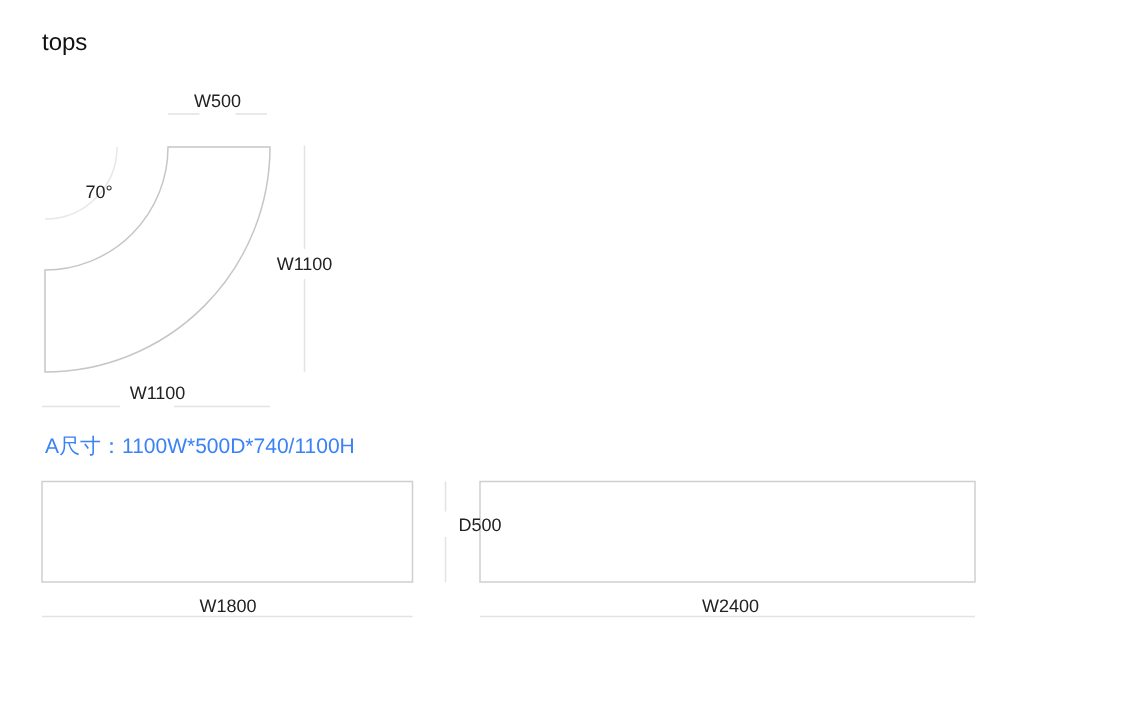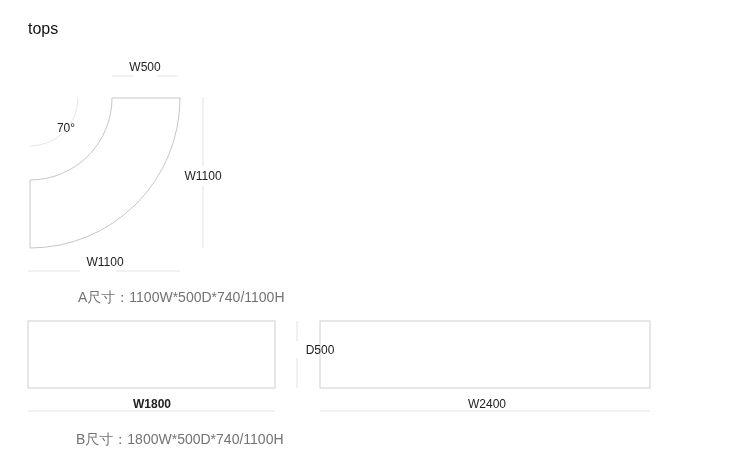--- a/index.html
+++ b/index.html
@@ -55,23 +55,22 @@
     font-size: 12px;
     line-height: 14px;
     color: #222222;
     white-space: nowrap;
     text-align: right;
   }
   .spec-text {
     position: absolute;
     font-size: 14px;
     line-height: 17px;
-    color: #737373;
+    color: #3b82f6;
     white-space: nowrap;
-    margin-left: 48px;
   }
 </style>
 </head>
 <body>
 
 <div class="canvas">
 
   <h1 class="title">tops</h1>
 
   <svg class="linework" width="750" height="470" viewBox="0 0 750 470">
@@ -102,18 +101,17 @@
   </svg>
 
   <div class="dim-label" style="left:145px; top:60px;">W500</div>
   <div class="dim-label" style="left:66px; top:121px;">70°</div>
   <div class="dim-label" style="left:203px; top:169px;">W1100</div>
   <div class="dim-label" style="left:105px; top:255px;">W1100</div>
 
   <div class="spec-text" style="left:30px; top:289px;">A尺寸：1100W*500D*740/1100H</div>
 
   <div class="dim-label" style="left:300px; top:343px;padding-left:40px;">D500</div>
-  <div class="dim-label" style="left:152px; top:397px;font-weight:bold;">W1800</div>
+  <div class="dim-label" style="left:152px; top:397px;">W1800</div>
   <div class="dim-label" style="left:487px; top:397px;">W2400</div>
 
-  <div class="spec-text" style="left:28px; top:431px;">B尺寸：1800W*500D*740/1100H</div>
 
 </div>
 
 </body></html>

